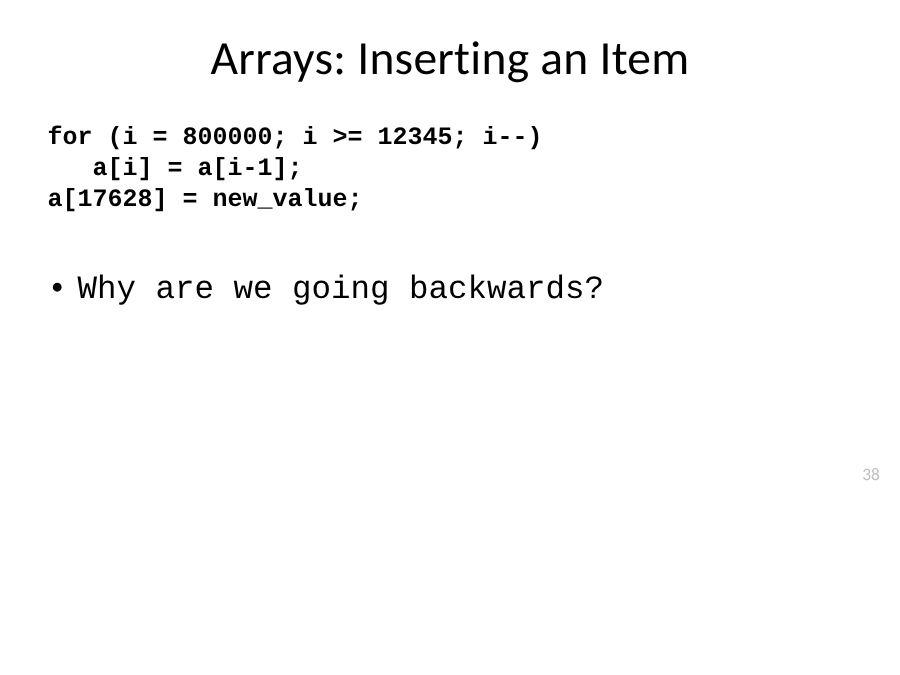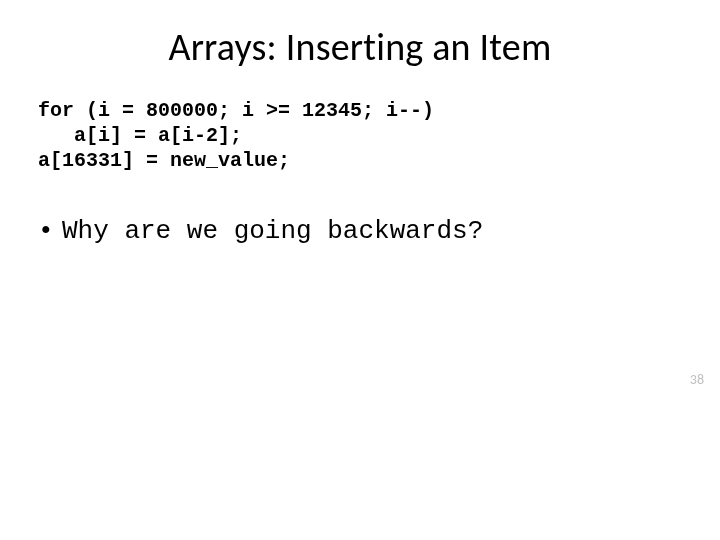--- a/index.html
+++ b/index.html
@@ -64,21 +64,21 @@
   }
 </style>
 </head>
 <body>
 
 <div class="slide">
 
   <h1 class="title">Arrays: Inserting an Item</h1>
 
   <div class="code-block"><span>for (i = 800000; i &gt;= 12345; i--)</span>
-<span>   a[i] = a[i-2];</span>
-<span>a[16331] = new_value;</span></div>
+<span>   a[i] = a[i-1];</span>
+<span>a[17628] = new_value;</span></div>
 
   <ul class="bullets">
     <li>Why are we going backwards?</li>
   </ul>
 
   <div class="page-num">38</div>
 </div>
 
 </body></html>

